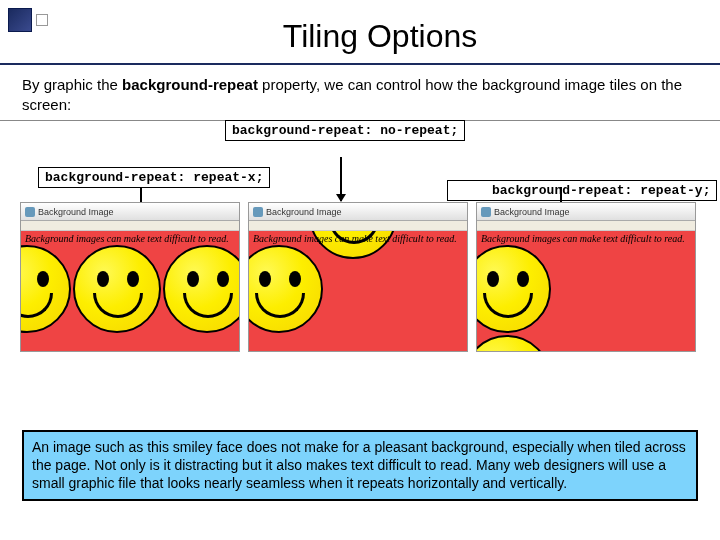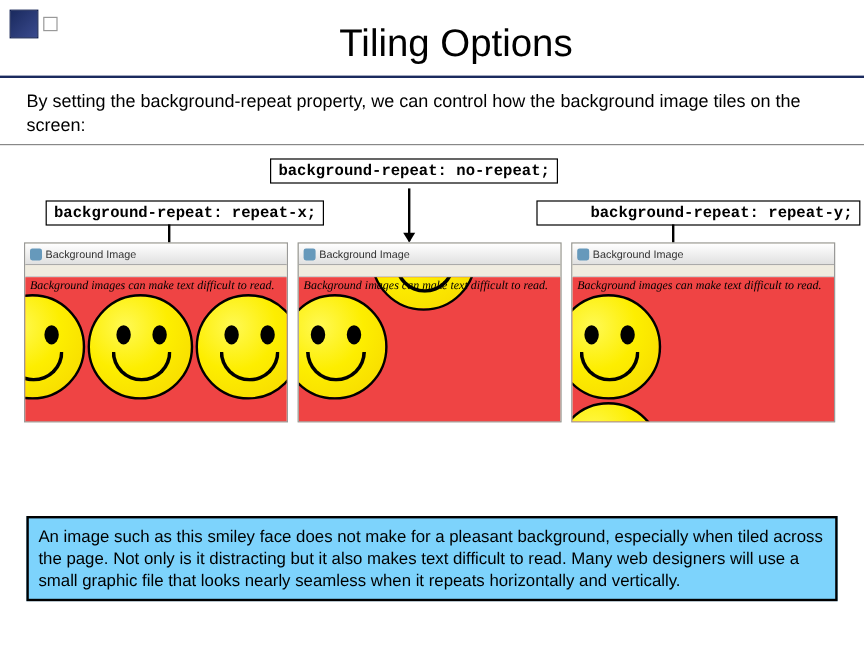--- a/index.html
+++ b/index.html
@@ -41,39 +41,39 @@
     margin-top: 8px;
     border: none;
     border-top: 2px solid #1a2a5e;
   }
   .intro {
     font-size: 15px;
     padding: 10px 22px 6px 22px;
     line-height: 1.3;
     color: #000;
   }
-  .intro .bold { font-weight: normal; }
+  .intro .bold { font-weight: bold; }
   .hr2 {
     border: none;
     border-top: 1px solid #888;
     margin: 0;
   }
   .code-box {
     position: absolute;
     background: #fff;
     border: 1.5px solid #000;
     font-family: "Courier New", monospace;
     font-weight: bold;
     font-size: 13px;
     padding: 2px 6px;
     white-space: nowrap;
   }
-  .cb-top { top: 132px; left: 225px; }
+  .cb-top { top: 120px; left: 225px; }
   .cb-left { top: 167px; left: 38px; }
-  .cb-right { top: 167px; left: 447px; padding-left: 44px; }
+  .cb-right { top: 180px; left: 447px; padding-left: 44px; }
   .arrow {
     position: absolute;
     width: 2px;
     background: #000;
   }
   .arrow::after {
     content: "";
     position: absolute;
     bottom: -1px;
     left: -4px;
@@ -189,21 +189,21 @@
 </head>
 <body>
 
 <div class="top-accent"></div>
 <div class="top-accent-small"></div>
 
 <h1 class="title">Tiling Options</h1>
 <hr class="hr1">
 
 <p class="intro">
-  <span>By setting the </span><span class="bold">background-repeat</span><span> property, we can control how the background image tiles on the screen:</span>
+  <span>By graphic the </span><span class="bold">background-repeat</span><span> property, we can control how the background image tiles on the screen:</span>
 </p>
 <hr class="hr2">
 
 <div class="code-box cb-top">background-repeat: no-repeat;</div>
 <div class="code-box cb-left">background-repeat: repeat-x;</div>
 <div class="code-box cb-right">background-repeat: repeat-y;</div>
 
 <div class="arrow arrow-top"></div>
 <div class="arrow arrow-left"></div>
 <div class="arrow arrow-right"></div>

